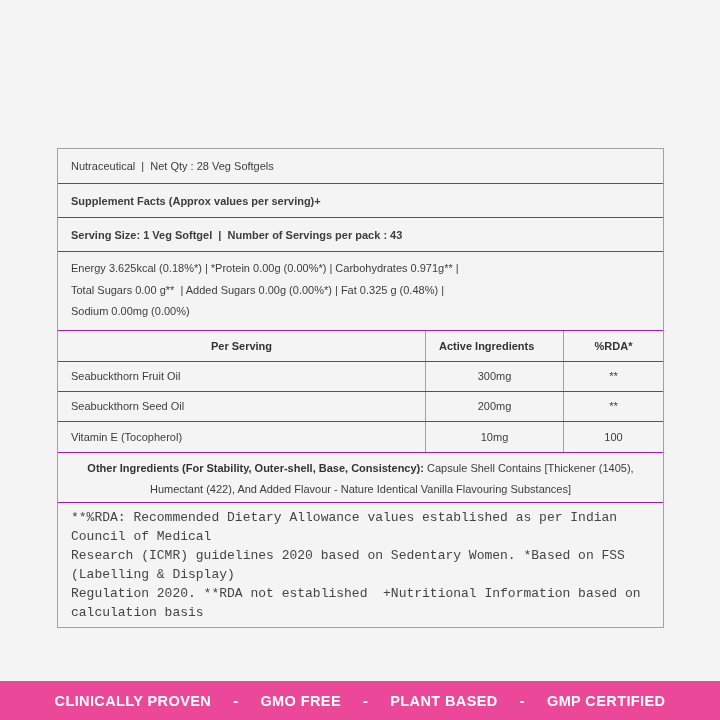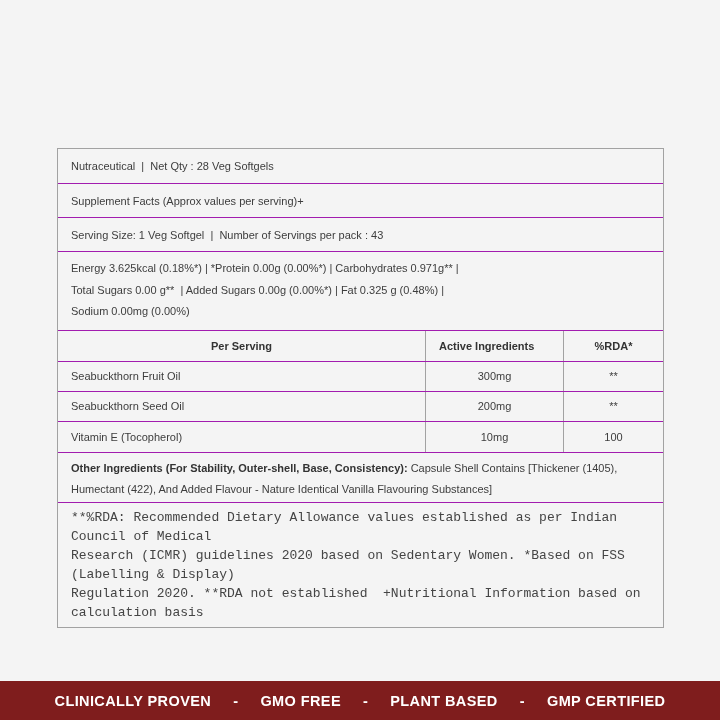--- a/index.html
+++ b/index.html
@@ -26,21 +26,21 @@
     font-size: 11px;
   }
   .row:last-child { border-bottom: none; }
 
   .single {
     display: flex; align-items: center;
     padding: 0 13px;
     white-space: pre-wrap;
   }
   .h35 { height: 35px; }
-  .h34 { height: 34px; }
+  .h34 { height: 34px; font-weight: bold; }
 
   .row-energy { padding: 6px 13px 7px; }
   .row-energy .line { line-height: 21.5px; white-space: pre-wrap; }
 
   .grid-row {
     display: grid;
     grid-template-columns: 367px 138px 100px;
   }
   .grid-row .cell {
     display: flex; align-items: center; justify-content: center;
@@ -48,20 +48,21 @@
   }
   .grid-row .cell + .cell { border-left: 1px solid #A2A2A2; }
   .grid-row .name-cell { justify-content: flex-start; padding-left: 13px; }
   .header-row { height: 31px; font-weight: bold; color: #333333; }
   .ing-row { height: 30px; }
   .ing-row:nth-of-type(8) { height: 31px; }
 
   .row-other {
     padding: 5px 13px 2px;
     line-height: 21px;
+    text-align: center;
   }
   .row-other strong { color: #333333; }
 
   .row-footnote {
     padding: 5px 13px 5px;
     font-size: 13px;
     color: #444444;
   }
   .row-footnote .line { line-height: 19px; white-space: pre-wrap; font-family: Liberation Mono, monospace; }
 
@@ -124,21 +125,21 @@
     <div class="row row-other"><strong>Other Ingredients (For Stability, Outer-shell, Base, Consistency):</strong> <span>Capsule Shell Contains [Thickener (1405), Humectant (422), And Added Flavour - Nature Identical Vanilla Flavouring Substances]</span></div>
 
     <div class="row row-footnote">
       <div class="line">**%RDA: Recommended Dietary Allowance values established as per Indian Council of Medical</div>
       <div class="line">Research (ICMR) guidelines 2020 based on Sedentary Women. *Based on FSS (Labelling &amp; Display)</div>
       <div class="line">Regulation 2020. **RDA not established  +Nutritional Information based on calculation basis</div>
     </div>
 
   </div>
 
-  <div class="banner" id="certification-banner" style="background: #7f1d1d;">
+  <div class="banner" id="certification-banner" style="background: #ec4899;">
     <span>CLINICALLY PROVEN</span>
     <span class="dash">-</span>
     <span>GMO FREE</span>
     <span class="dash">-</span>
     <span>PLANT BASED</span>
     <span class="dash">-</span>
     <span>GMP CERTIFIED</span>
   </div>
 
 </div>

